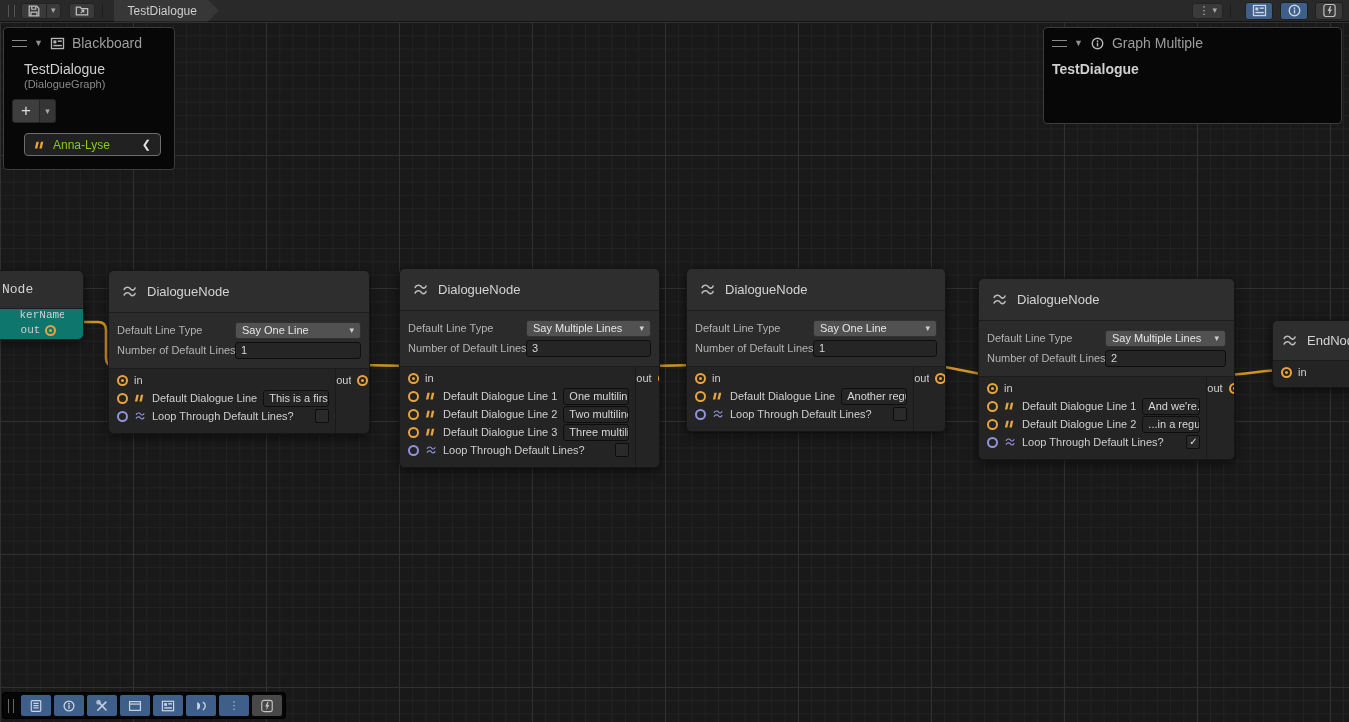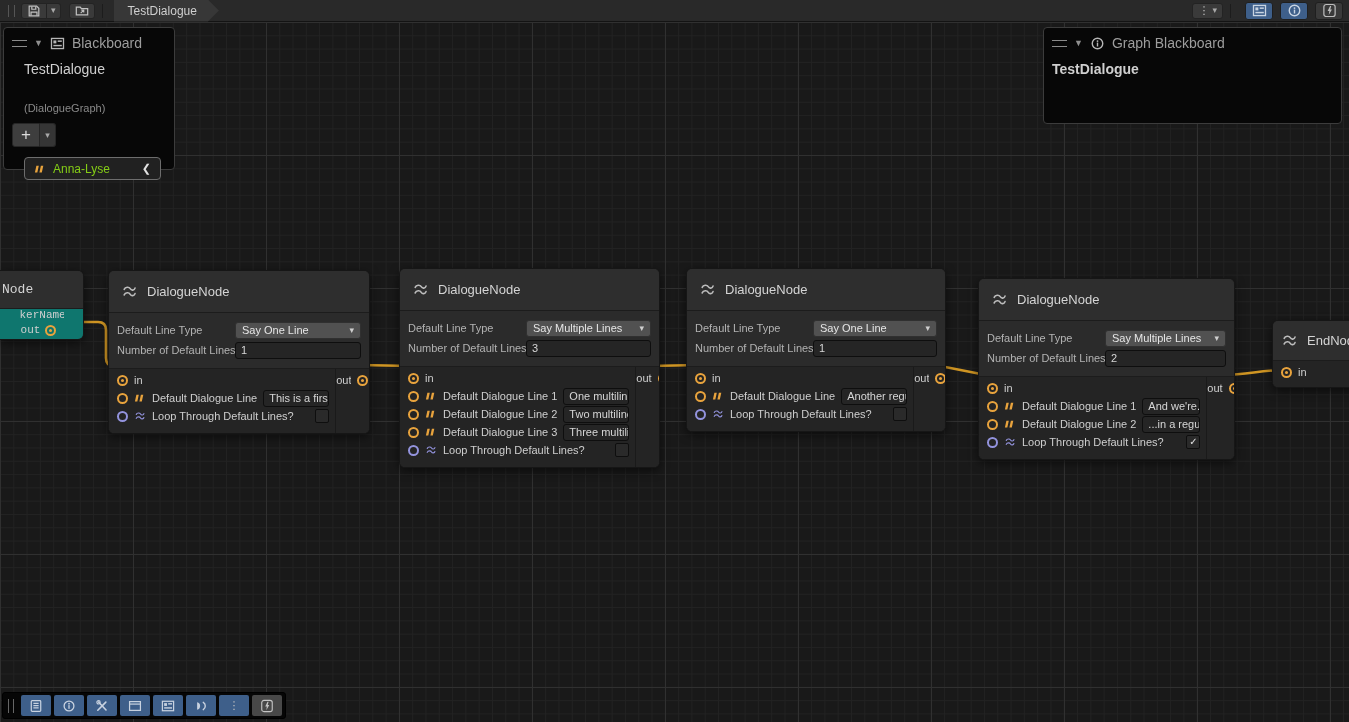--- a/index.html
+++ b/index.html
@@ -112,21 +112,21 @@
   
   .panel {
     position:absolute; background:#070707; border:1px solid #3c3c3c; border-radius:4px; z-index:6;
   }
   .panel-header { display:flex; align-items:center; gap:7px; padding:7px 8px 4px 8px; }
   .drag-bars { width:15px; height:7px; border-top:1.5px solid #8a8a8a; border-bottom:1.5px solid #8a8a8a; flex:none; }
   .collapse { font-size:9px; color:#8f8f8f; line-height:1; }
   .panel-title { font-size:14px; color:#9d9d9d; white-space:nowrap; }
   .panel-icon { width:15px; height:15px; color:#b5b5b5; flex:none; }
   .bb-name { font-size:14px; color:#cfcfcf; padding:6px 8px 0 20px; }
-  .bb-type { font-size:11px; color:#8a8a8a; padding:1px 12px 0 20px;margin-top:24px; }
+  .bb-type { font-size:11px; color:#8a8a8a; padding:1px 12px 0 20px; }
   .bb-addrow { display:flex; align-items:center; margin:9px 0 0 8px; }
   .bb-add {
     width:28px; height:24px; background:#3e3e3e; border:1px solid #262626; border-radius:3px 0 0 3px;
     font-size:17px; color:#dcdcdc; display:flex; align-items:center; justify-content:center;
   }
   .bb-add-arrow {
     width:16px; height:24px; background:#353535; border:1px solid #262626; border-left:none;
     border-radius:0 3px 3px 0; display:flex; align-items:center; justify-content:center;
   }
   .bb-pill {
@@ -564,21 +564,21 @@
     </div>
   </div>
 
   <div class="panel" style="left:1043px;top:5px;width:299px;height:97px">
     <div class="panel-header">
       <span class="drag-bars"></span>
       <span class="collapse">▼</span>
       <svg class="panel-icon">
           <use href="#sym-info"></use>
         </svg>
-      <span class="panel-title">Graph Blackboard</span>
+      <span class="panel-title">Graph Multiple</span>
     </div>
     <div class="gi-name">TestDialogue</div>
   </div>
 
   <div class="bottombar">
     <div class="bb-handle"></div>
     <div class="bt-btn on">
       <svg class="svg14">
           <use href="#sym-doc"></use>
         </svg>

